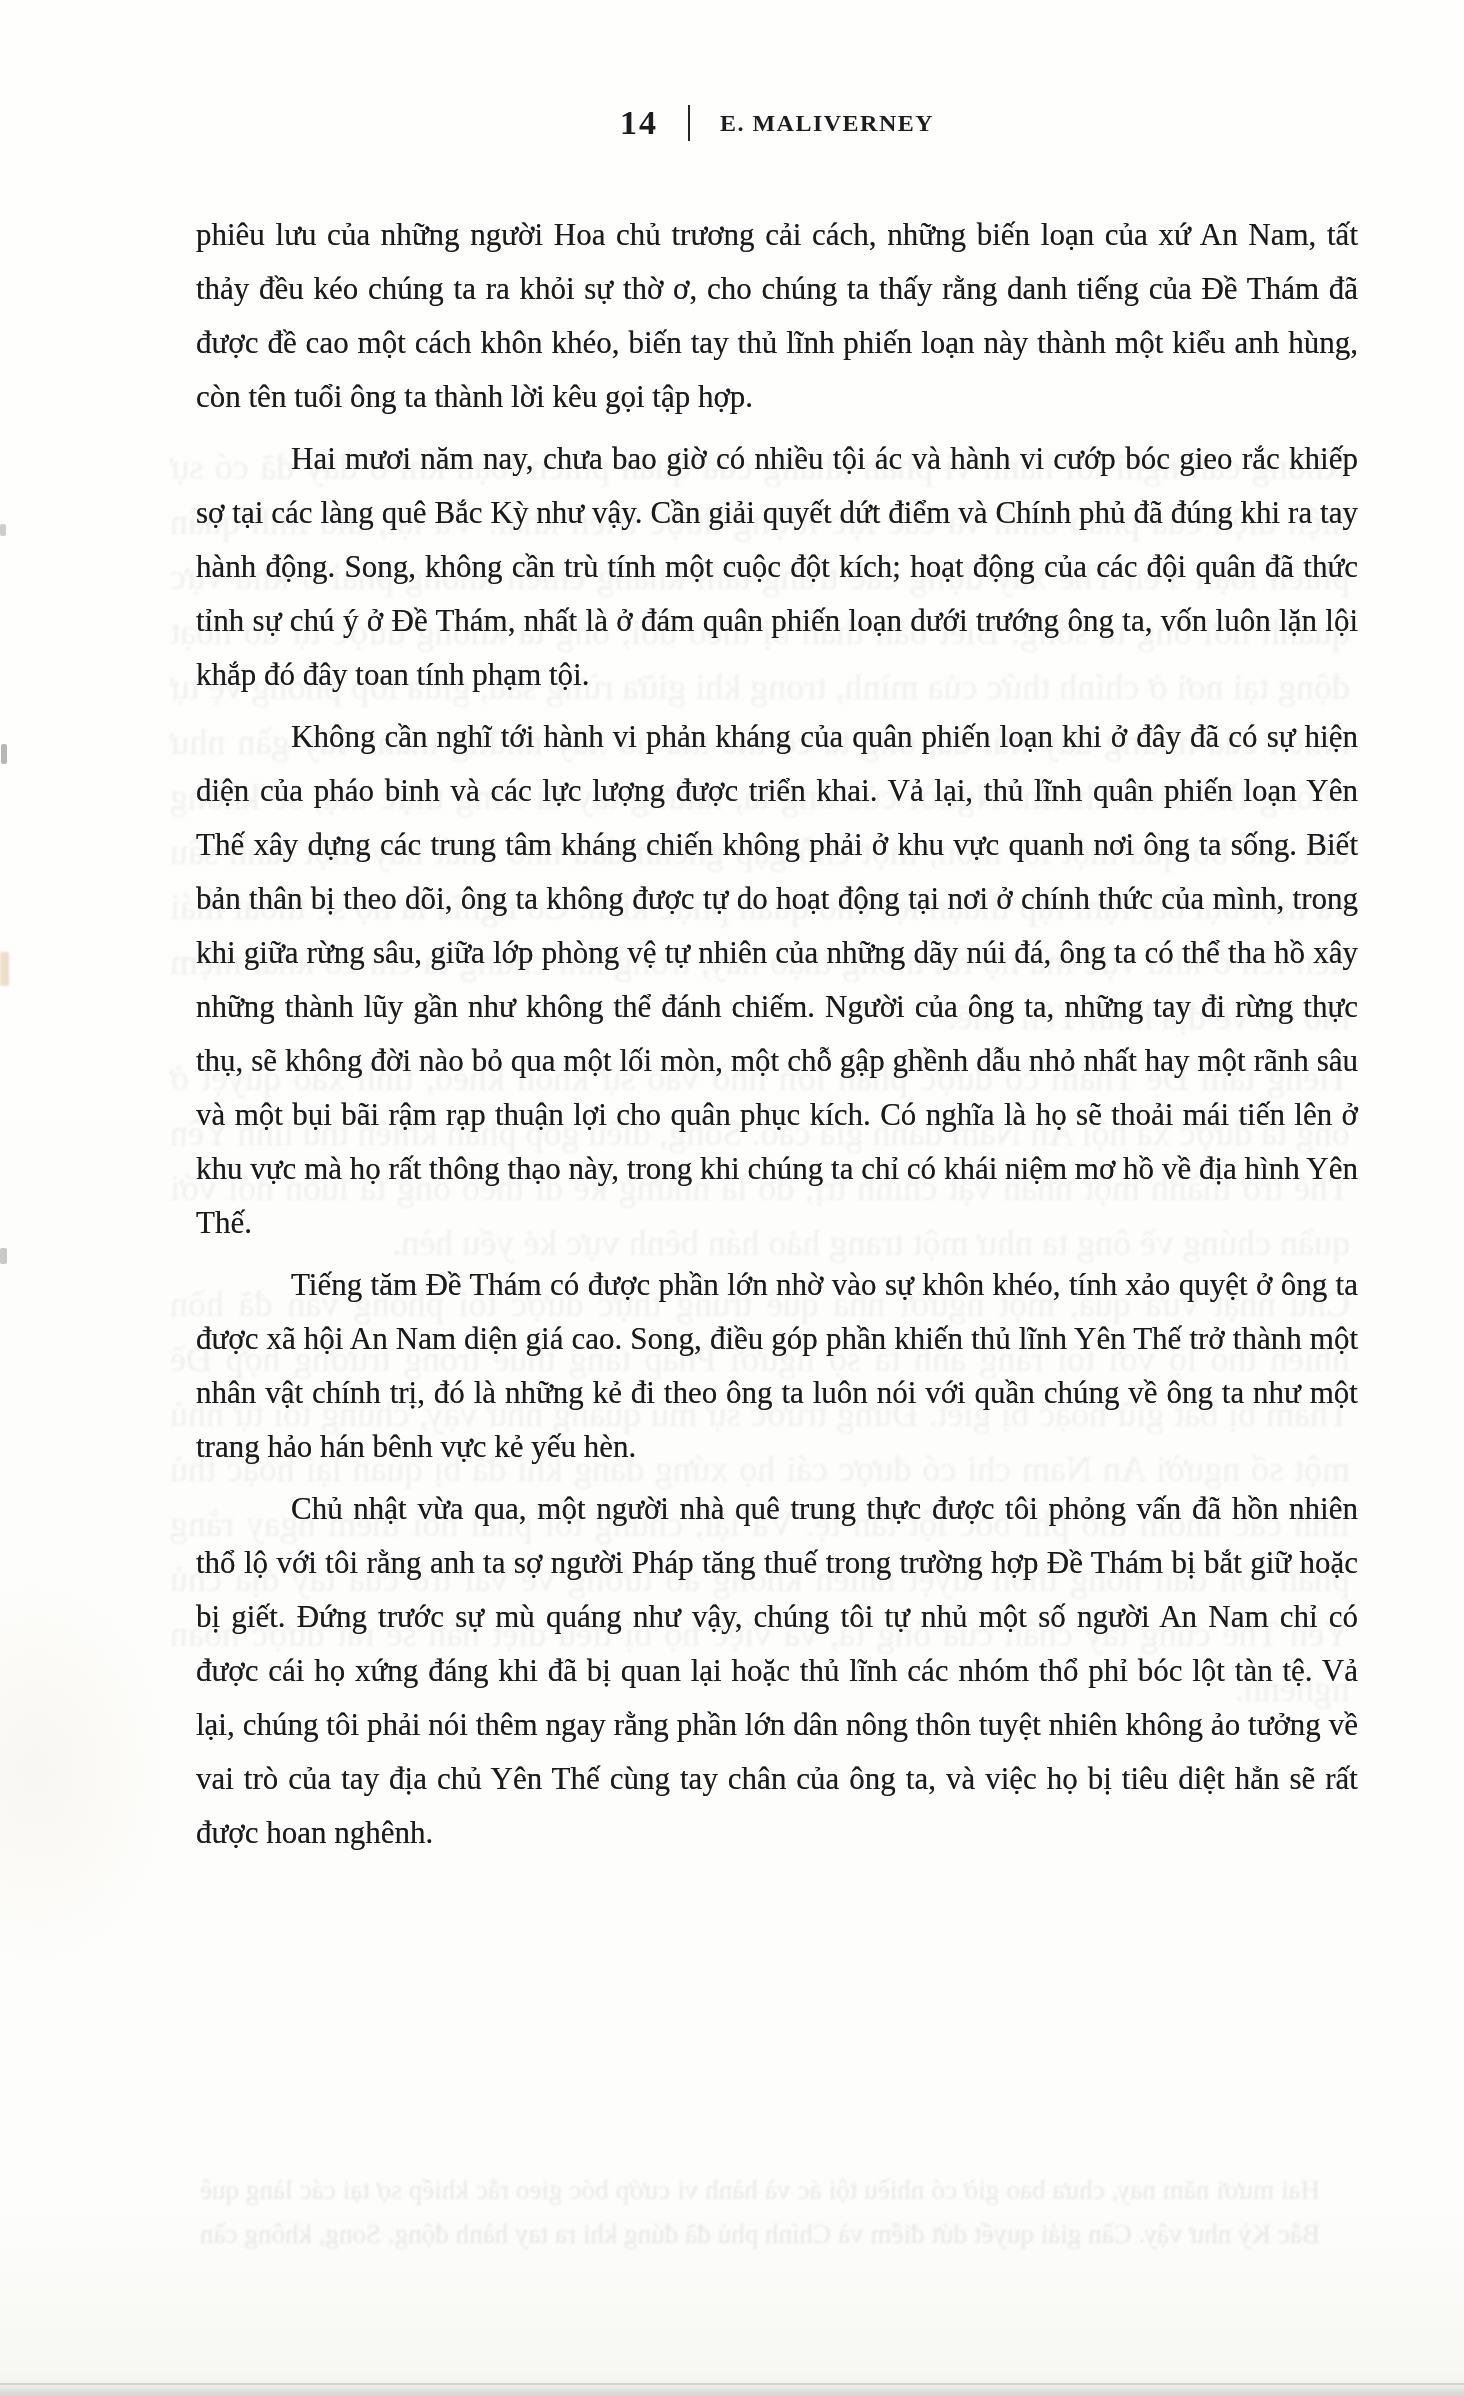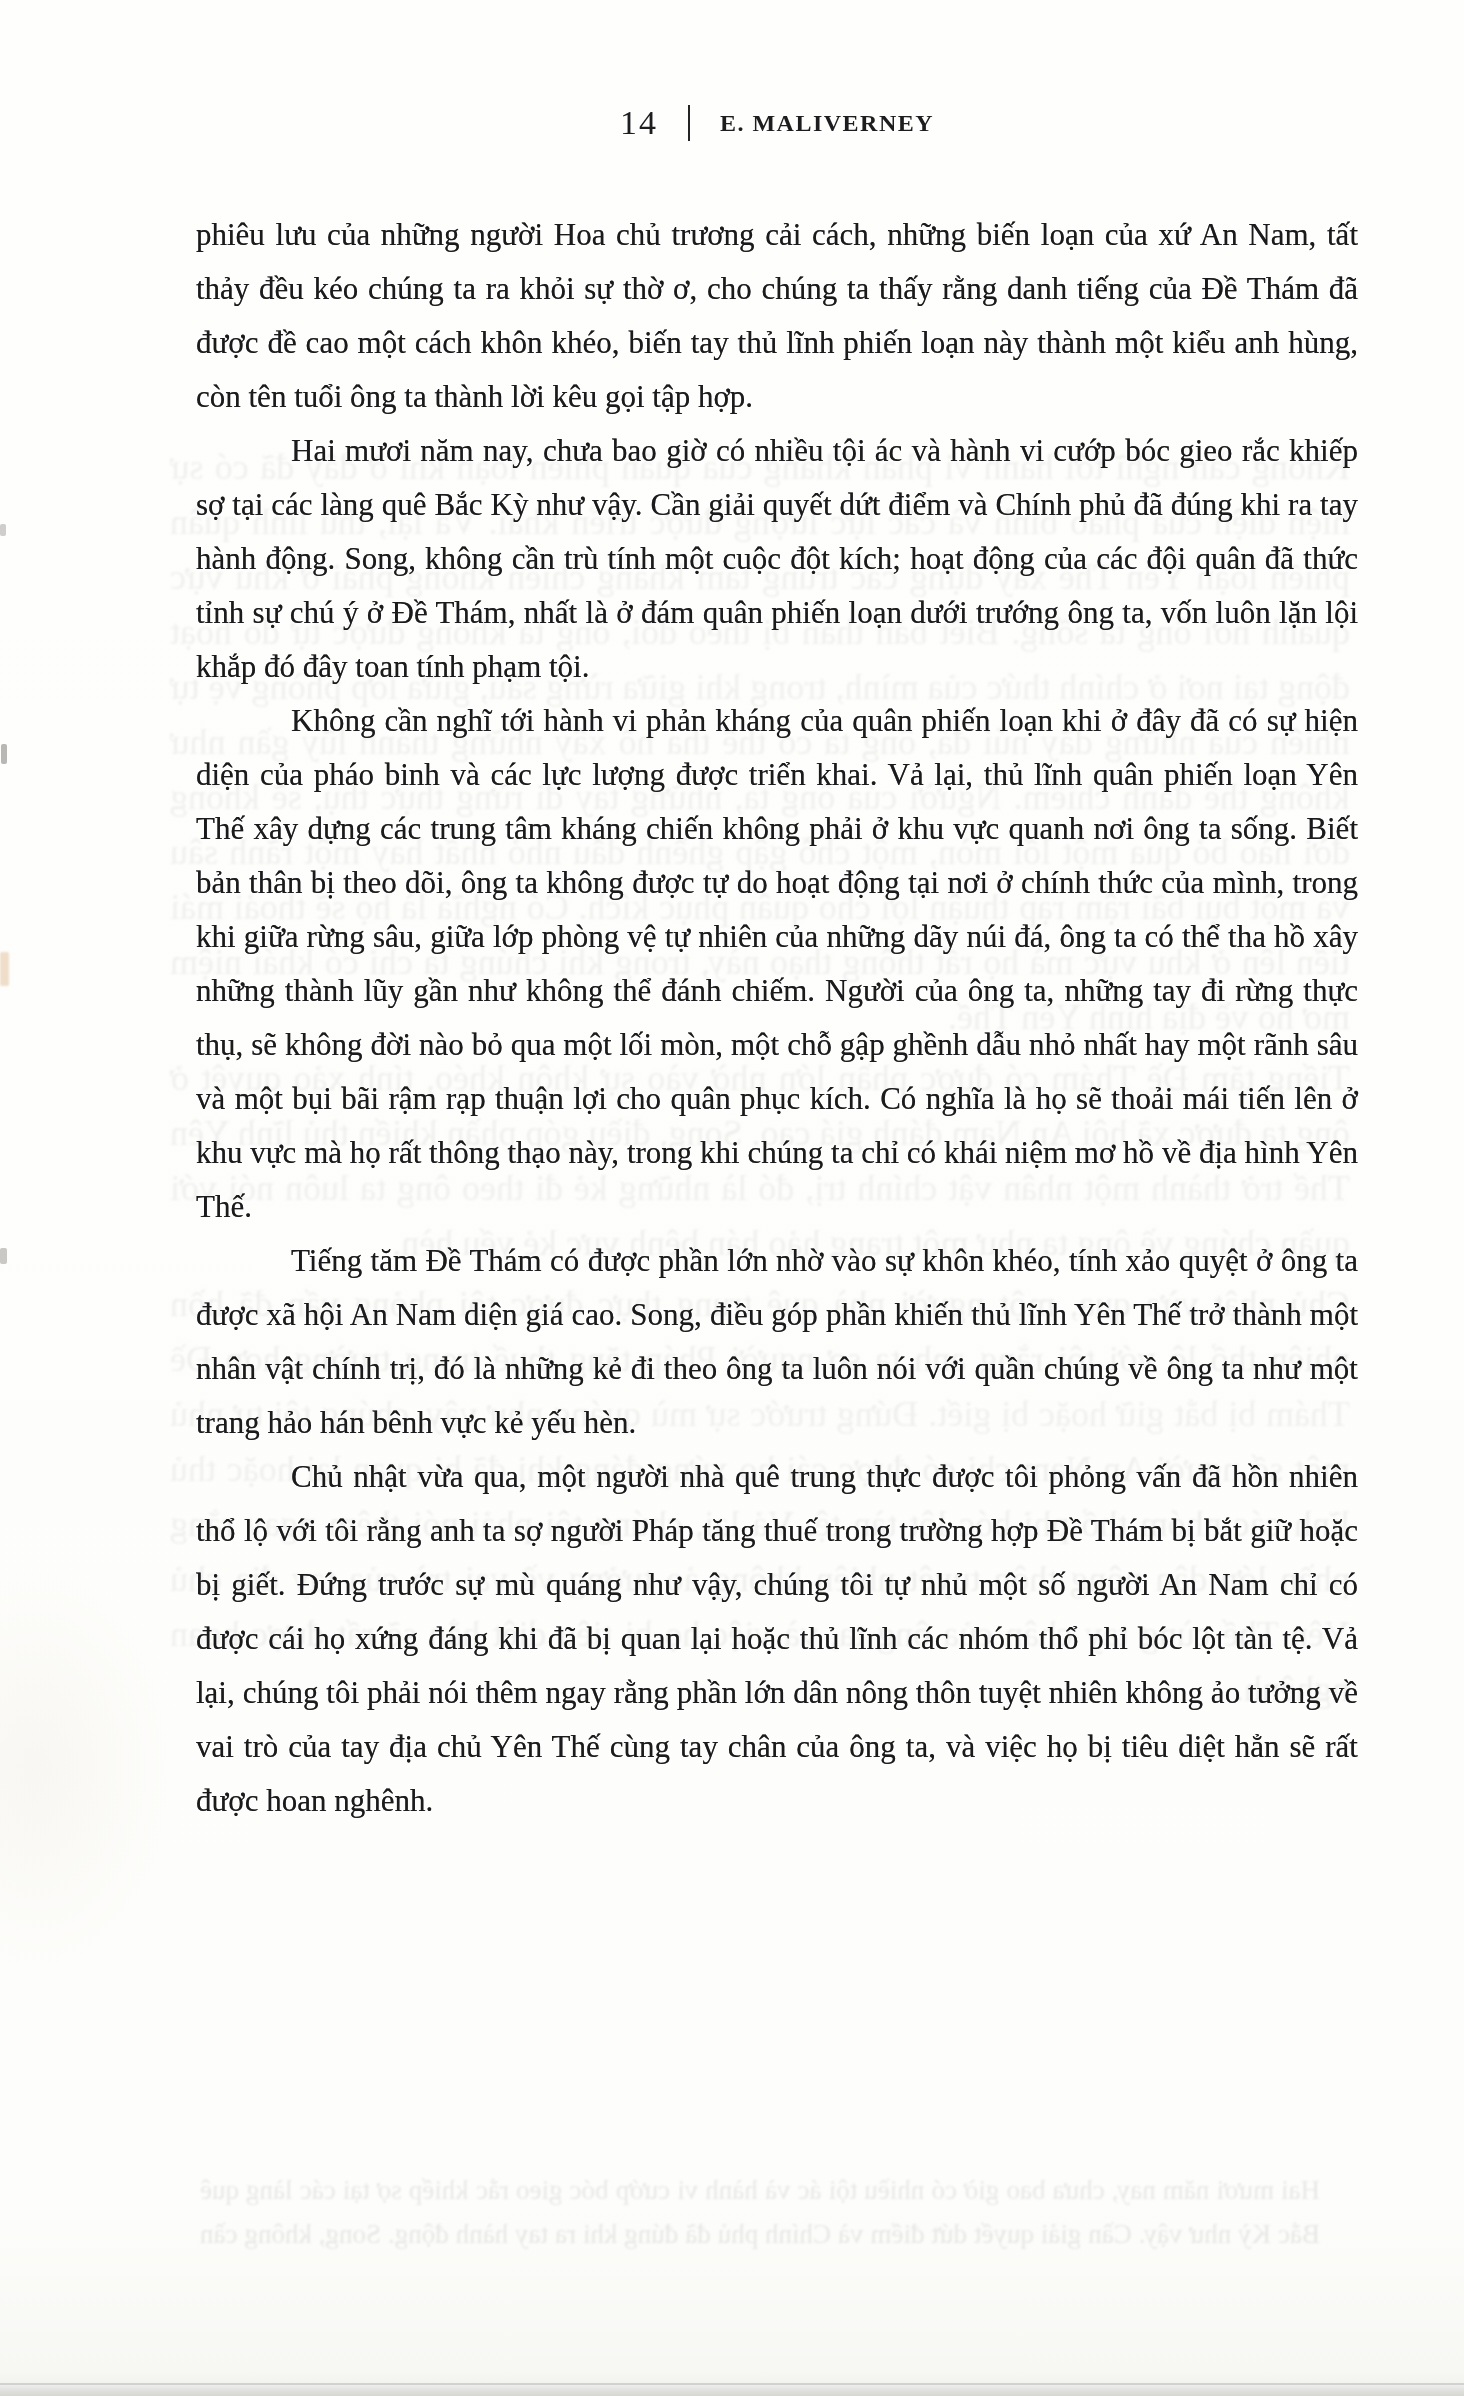--- a/index.html
+++ b/index.html
@@ -25,21 +25,21 @@
     left: 196px;
     width: 1162px;
     display: flex;
     justify-content: center;
     align-items: center;
     gap: 30px;
     color: #1d1d20;
   }
   .page-number {
     font-size: 34px;
-    font-weight: 400;
+    font-weight: 700;
     letter-spacing: 2px;
   }
   .header-divider {
     width: 2px;
     height: 36px;
     background: #242427;
   }
   .running-title {
     font-size: 24px;
     font-weight: 700;
@@ -53,21 +53,21 @@
     left: 196px;
     width: 1162px;
     font-size: 31px;
     line-height: 54px;
     color: #1b1b1e;
     text-align: justify;
     text-shadow: 0 0 0.6px rgba(20,20,22,0.65);
     z-index: 2;
   }
   .body-text p { margin: 0; }
-  .body-text p.indent { text-indent: 95px; }
+  .body-text p.indent { text-indent: 95px; margin-top: 8px; }
 
   
   .bleed-layer {
     position: absolute;
     top: 440px;
     left: 170px;
     width: 1180px;
     height: 1700px;
     overflow: hidden;
     transform: scaleX(-1);

